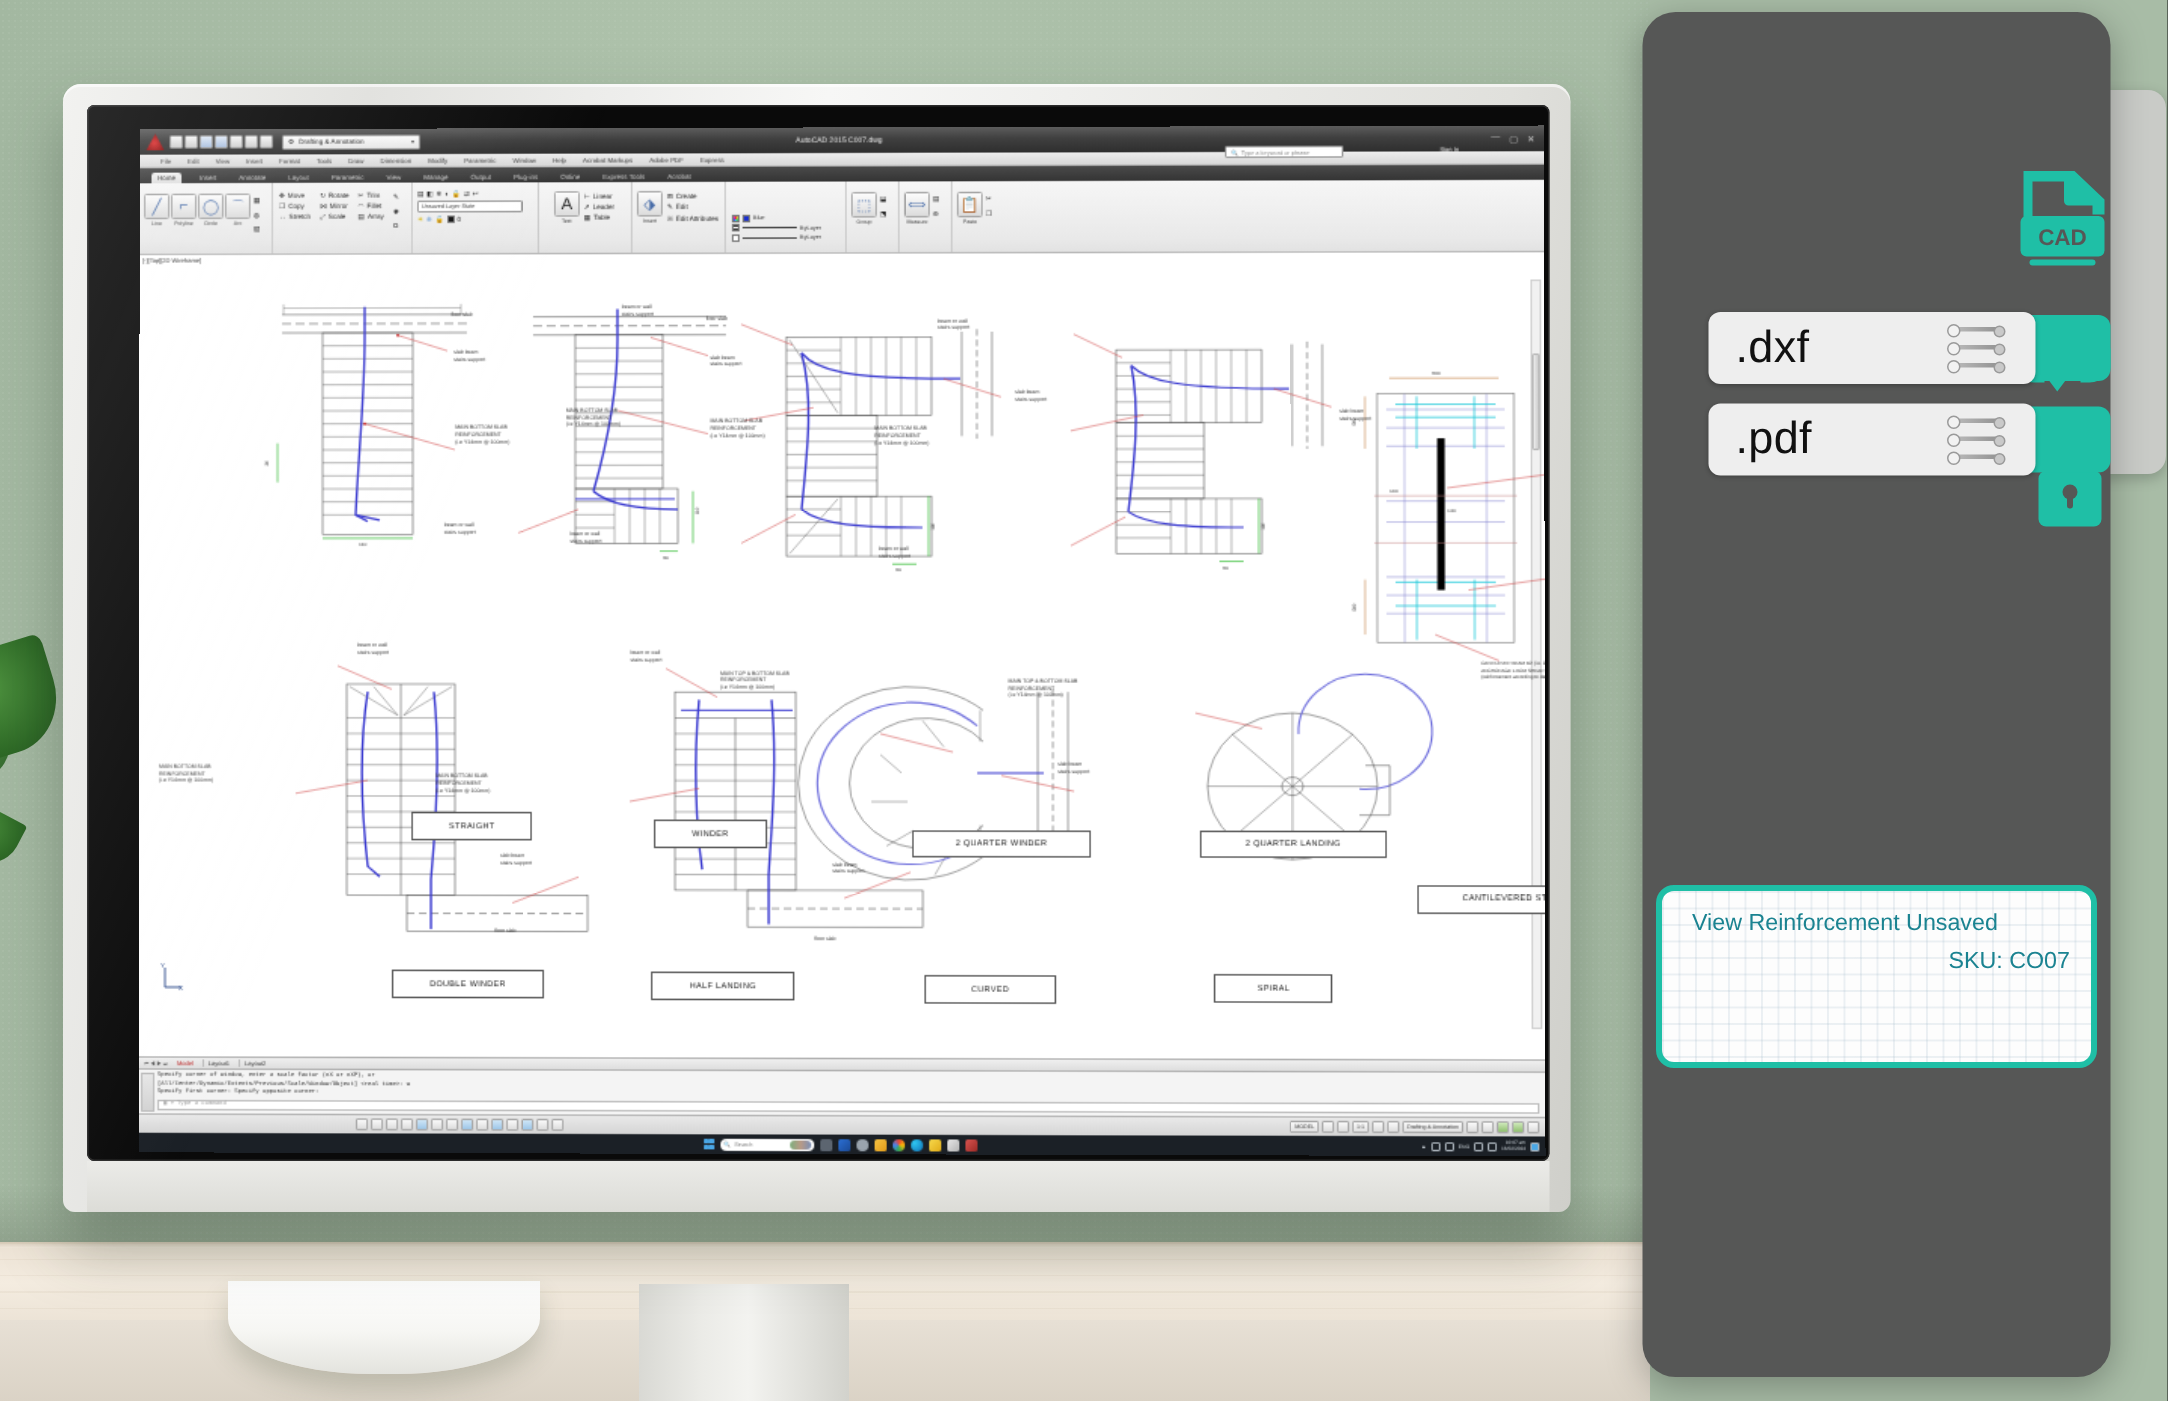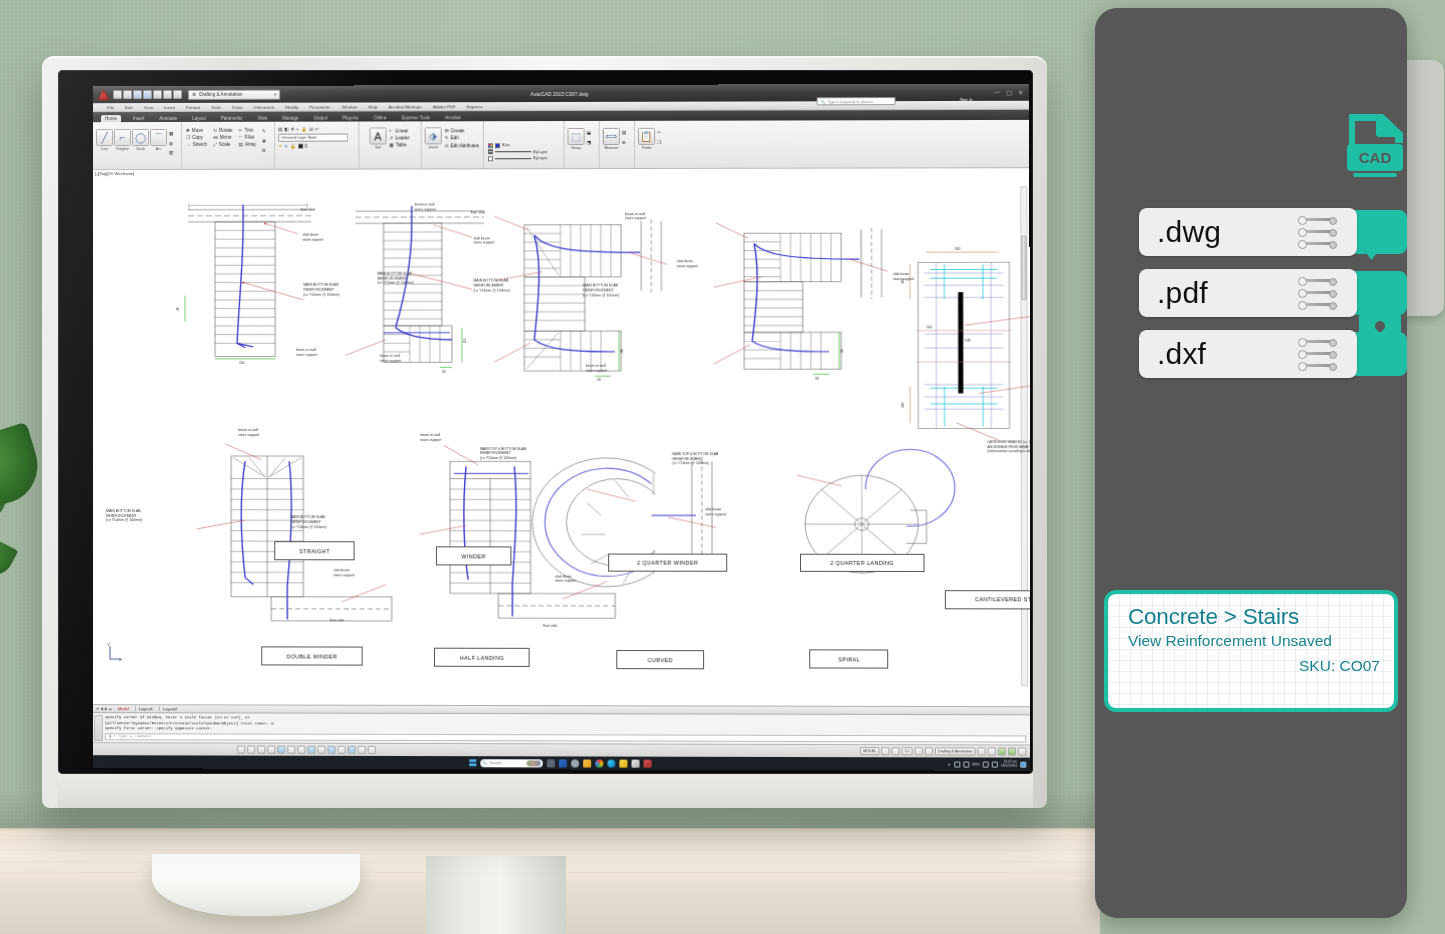--- a/index.html
+++ b/index.html
@@ -1083,51 +1083,39 @@
         <circle cx="27" cy="40" r="5" fill="#565756"></circle>
         <rect x="25" y="42" width="4" height="9" rx="1.6" fill="#565756"></rect>
       </svg>
     </div>
   </div>
 
   <div class="fmt-list">
     <div class="fmt-row">
       <div class="fmt-tab"></div>
       <div class="fmt-card">
-        <span>.dwg</span>
+        <span>.dxf</span>
         <span class="rings">
           <span class="ring" style="top:2px;"></span>
           <span class="ring" style="top:14px;"></span>
           <span class="ring" style="top:26px;"></span>
         </span>
       </div>
     </div>
     <div class="fmt-row">
       <div class="fmt-tab"></div>
       <div class="fmt-card">
         <span>.pdf</span>
         <span class="rings">
           <span class="ring" style="top:2px;"></span>
           <span class="ring" style="top:14px;"></span>
           <span class="ring" style="top:26px;"></span>
         </span>
       </div>
     </div>
-    <div class="fmt-row">
-      <div class="fmt-tab"></div>
-      <div class="fmt-card">
-        <span>.dxf</span>
-        <span class="rings">
-          <span class="ring" style="top:2px;"></span>
-          <span class="ring" style="top:14px;"></span>
-          <span class="ring" style="top:26px;"></span>
-        </span>
-      </div>
-    </div>
   </div>
 
 </div>
 
 <div class="infocard">
-  <div class="cat">Concrete &gt; Stairs</div>
   <div class="ln">View Reinforcement Unsaved</div>
   <div class="sku">SKU: CO07</div>
 </div>
 
 </body></html>

